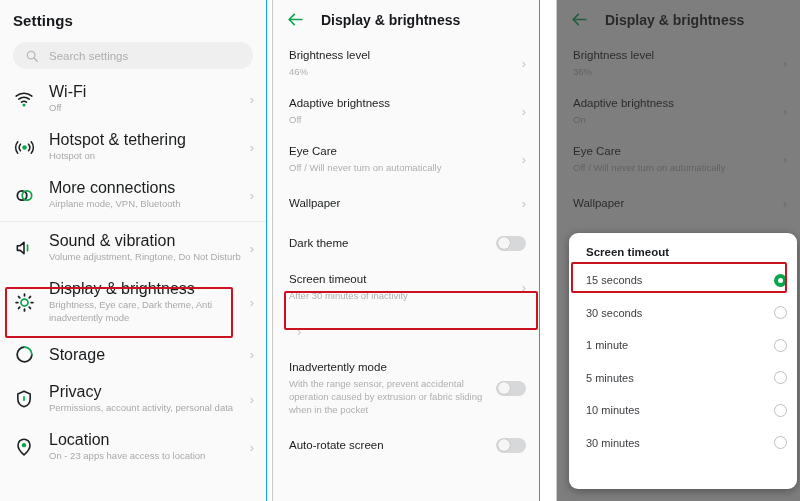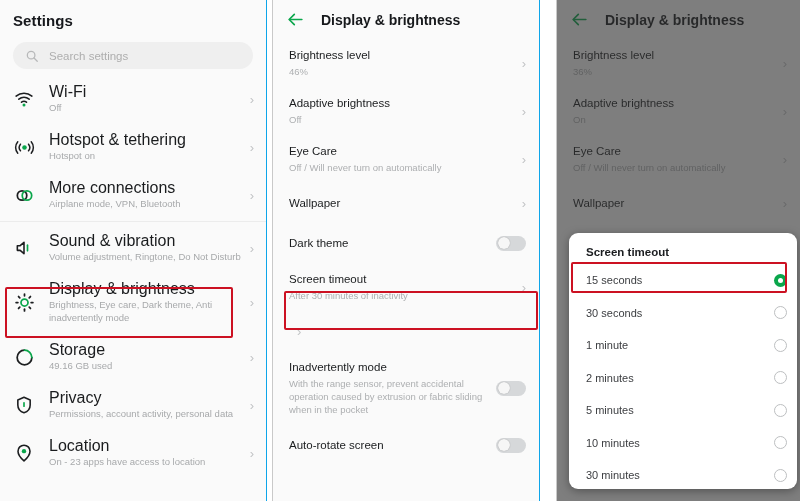--- a/index.html
+++ b/index.html
@@ -308,21 +308,20 @@
 
       <div class="row">
         <span class="ic">
           <svg viewBox="0 0 24 24" width="21" height="21" fill="none">
             <path d="M12 3.6a8.4 8.4 0 1 0 8.4 8.4" stroke="#1c1e20" stroke-width="2" stroke-linecap="round"></path>
             <path d="M12 3.6a8.4 8.4 0 0 1 8.4 8.4" stroke="#0aa64b" stroke-width="2" stroke-linecap="round"></path>
           </svg>
         </span>
         <span class="txt">
           <div class="t1">Storage</div>
-          <div class="t2">49.16 GB used</div>
         </span>
         <span class="chev">›</span>
       </div>
 
       <div class="row">
         <span class="ic">
           <svg viewBox="0 0 24 24" width="20" height="20" fill="none">
             <path d="M12 2.8 4.6 5.9v6c0 4.4 3.1 8 7.4 9.3 4.3-1.3 7.4-4.9 7.4-9.3v-6z" stroke="#1c1e20" stroke-width="1.9" stroke-linejoin="round"></path>
             <line x1="12" y1="9.4" x2="12" y2="13.4" stroke="#0aa64b" stroke-width="2" stroke-linecap="round"></line>
           </svg>
@@ -496,24 +495,20 @@
       </div>
       <div class="opt">
         <span class="olabel">30 seconds</span>
         <span class="radio"></span>
       </div>
       <div class="opt">
         <span class="olabel">1 minute</span>
         <span class="radio"></span>
       </div>
       <div class="opt">
-        <span class="olabel">2 minutes</span>
-        <span class="radio"></span>
-      </div>
-      <div class="opt">
         <span class="olabel">5 minutes</span>
         <span class="radio"></span>
       </div>
       <div class="opt">
         <span class="olabel">10 minutes</span>
         <span class="radio"></span>
       </div>
       <div class="opt">
         <span class="olabel">30 minutes</span>
         <span class="radio"></span>

